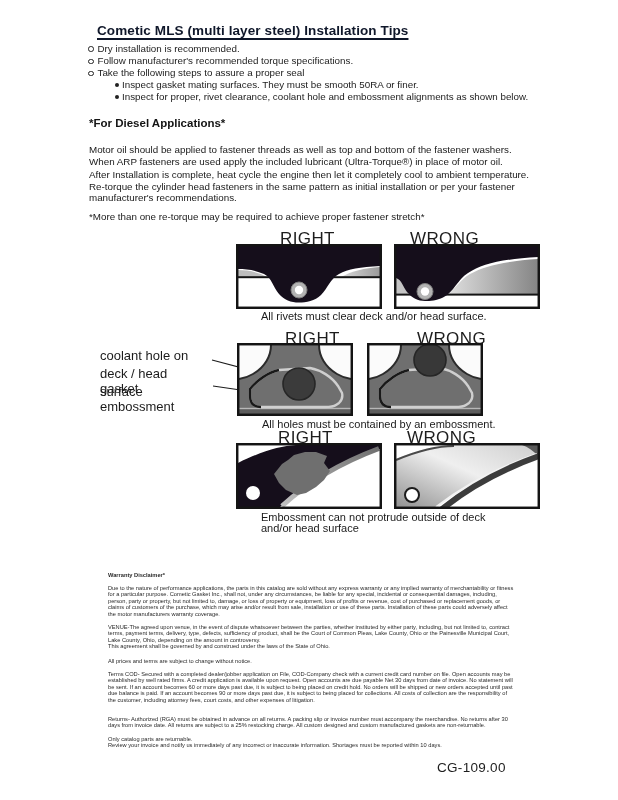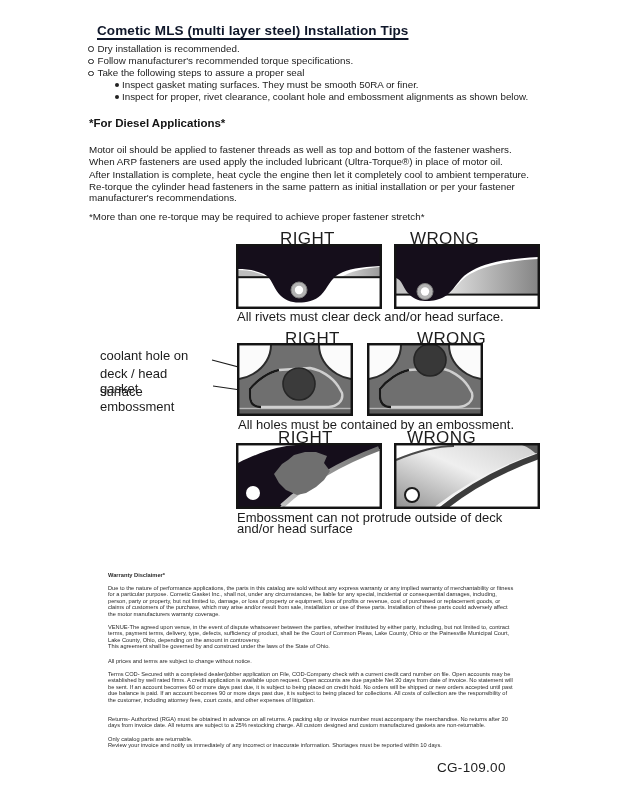--- a/index.html
+++ b/index.html
@@ -30,21 +30,21 @@
   .b-dot{
     width:4px;height:4px;background:#222;border-radius:50%;
     display:inline-block;margin-right:3px;flex:0 0 auto;
   }
   .diesel-head{left:89px;top:117px;font-size:11.5px;font-weight:bold;color:#141414;}
   .body-para{left:89px;width:446px;font-size:9.8px;line-height:11.6px;color:#202020;}
   .p1{top:144px;}
   .p2{top:169px;}
   .p3{top:211px;}
   .rw-label{font-size:17px;letter-spacing:.4px;color:#1d1d1d;margin-left:8px;}
-  .caption{font-size:13px;line-height:11px;color:#1b1b1b;white-space:pre-line;}
+  .caption{font-size:11px;line-height:11px;color:#1b1b1b;white-space:pre-line;margin-left:24px;}
   .ann-label{font-size:13px;line-height:18px;color:#1b1b1b;}
   .panel{display:block;}
   .legal{width:408px;left:108px;font-size:5.7px;line-height:6.45px;color:#2a2a2a;white-space:pre-line;}
   .legal-head{font-weight:bold;}
   .page-num{left:389px;top:760px;font-size:13.5px;color:#1d1d1d;letter-spacing:.3px;margin-left:48px;}
 </style>
 </head>
 <body>
 
 <div class="abs page-title">Cometic MLS (multi layer steel) Installation Tips</div>

